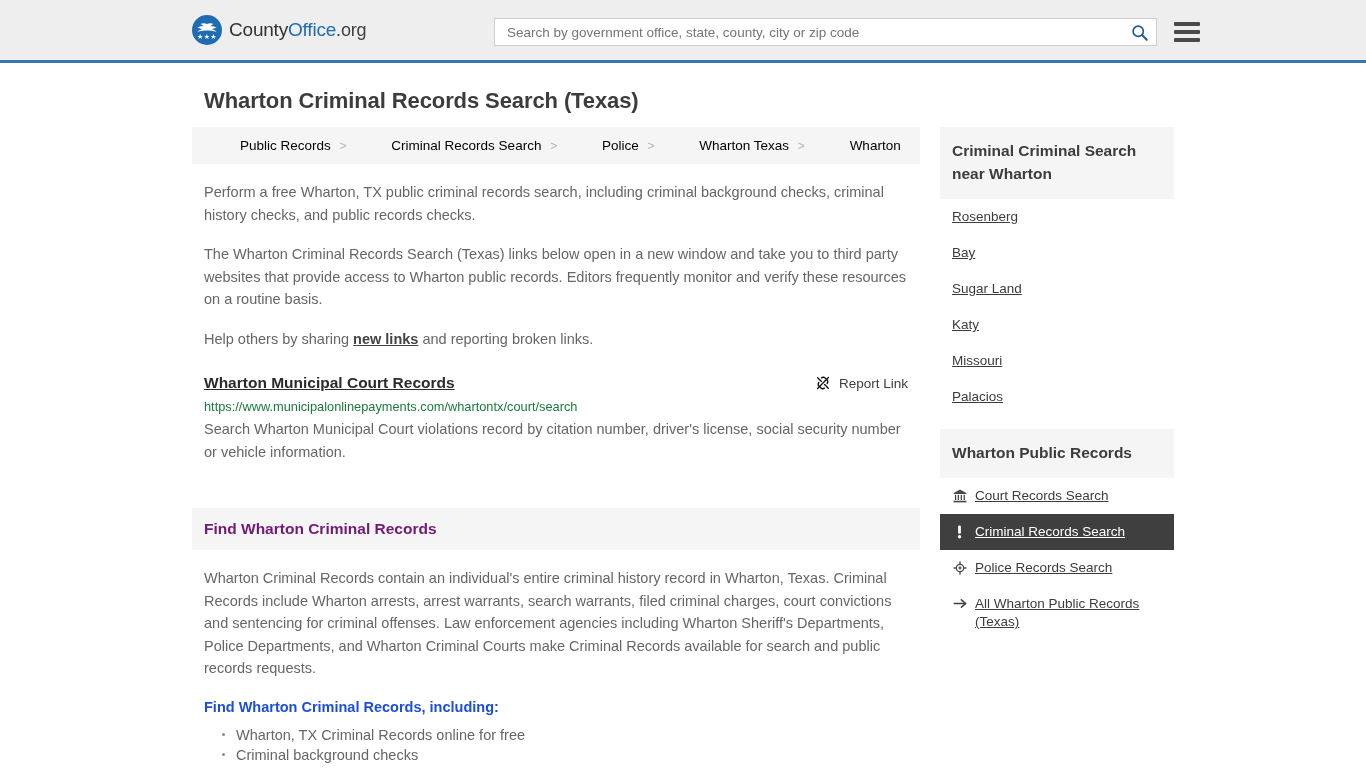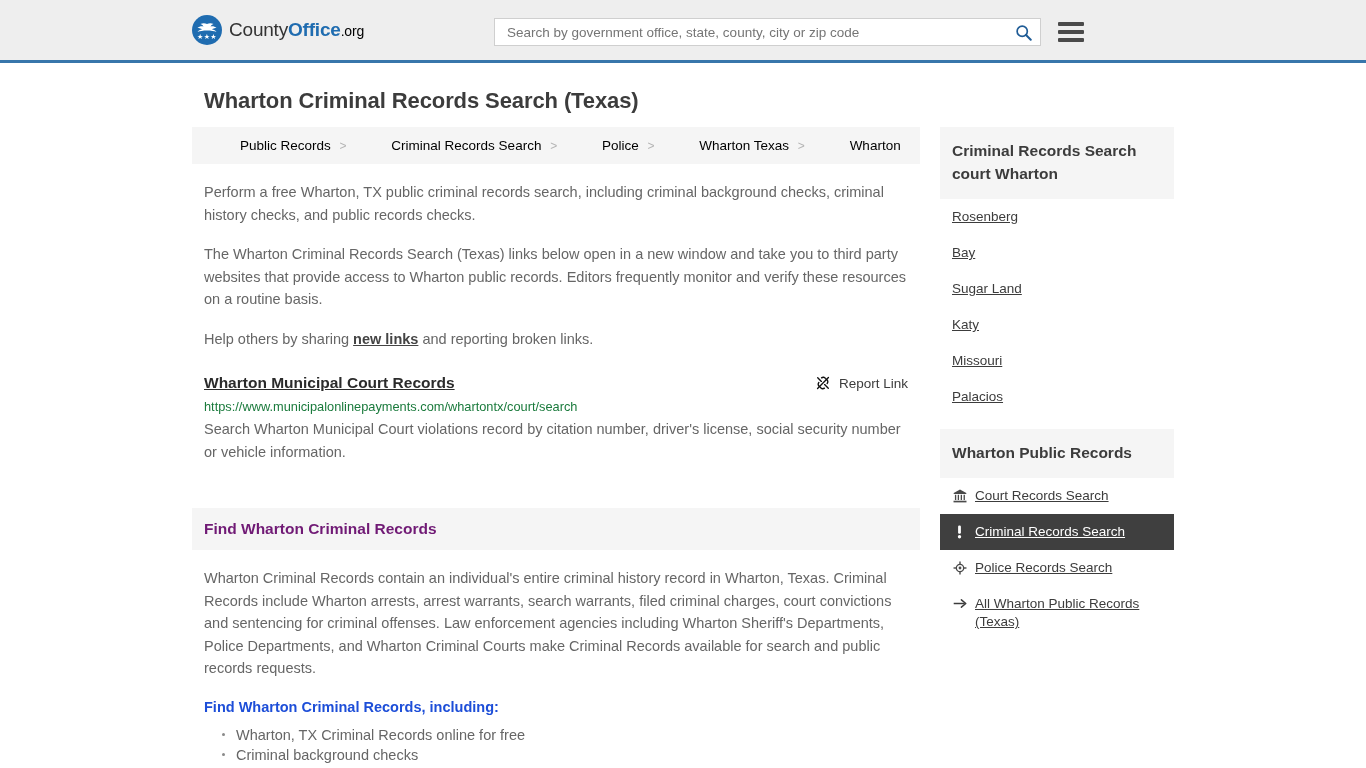--- a/index.html
+++ b/index.html
@@ -50,33 +50,33 @@
     letter-spacing: 0.4px;
     line-height: 7px;
     margin-top: -1px;
   }
   .logo-text {
     font-size: 19px;
     color: #222222;
     letter-spacing: -0.2px;
     white-space: nowrap;
   }
-  .logo-text .b { color: #1f6cb0; font-weight: bold; }
+  .logo-text .b { color: #1f6cb0; font-weight: normal; }
   .logo-text .c { font-weight: normal; color: #333; }
-  .logo-text .org { font-size: 14px; color: #000000; }
+  .logo-text .org { font-size: 18px; color: #404040; }
 
   .search-area {
     position: absolute;
     left: 494px;
     top: 18px;
     display: flex;
     align-items: center;
   }
   .search-box {
-    width: 547px;
+    width: 663px;
     height: 28px;
     background: #ffffff;
     border: 1px solid #cfcfcf;
     display: flex;
     align-items: center;
     padding: 0 8px 0 10px;
   }
   .search-box input {
     flex: 1;
     border: none;
@@ -348,21 +348,21 @@
           <li>Wharton criminal court and arrest records</li>
 
         </ul>
       </div>
     </div>
 
     <div class="side-col">
 
       <div class="side-panel">
         <div class="side-head">
-          <h3>Criminal Records Search court Wharton</h3>
+          <h3>Criminal Criminal Search near Wharton</h3>
         </div>
         <ul class="side-list">
           <li class="plain">
             <a href="#">Rosenberg</a>
           </li>
           <li class="plain">
             <a href="#">Bay</a>
           </li>
           <li class="plain">
             <a href="#">Sugar Land</a>

